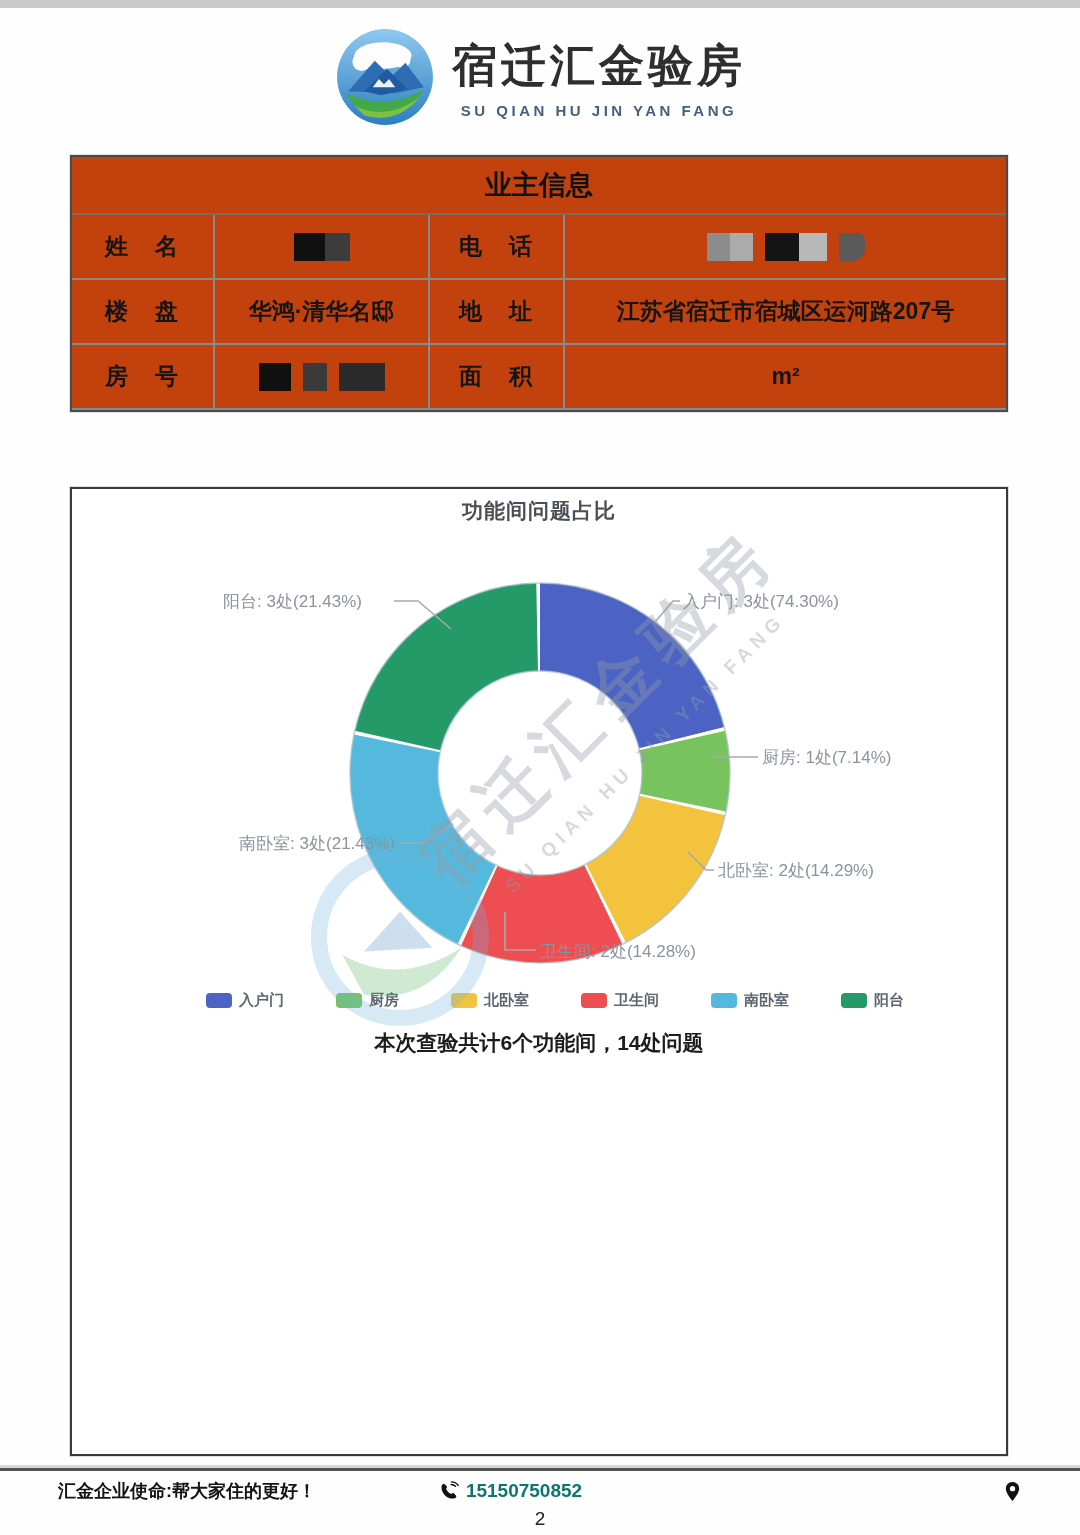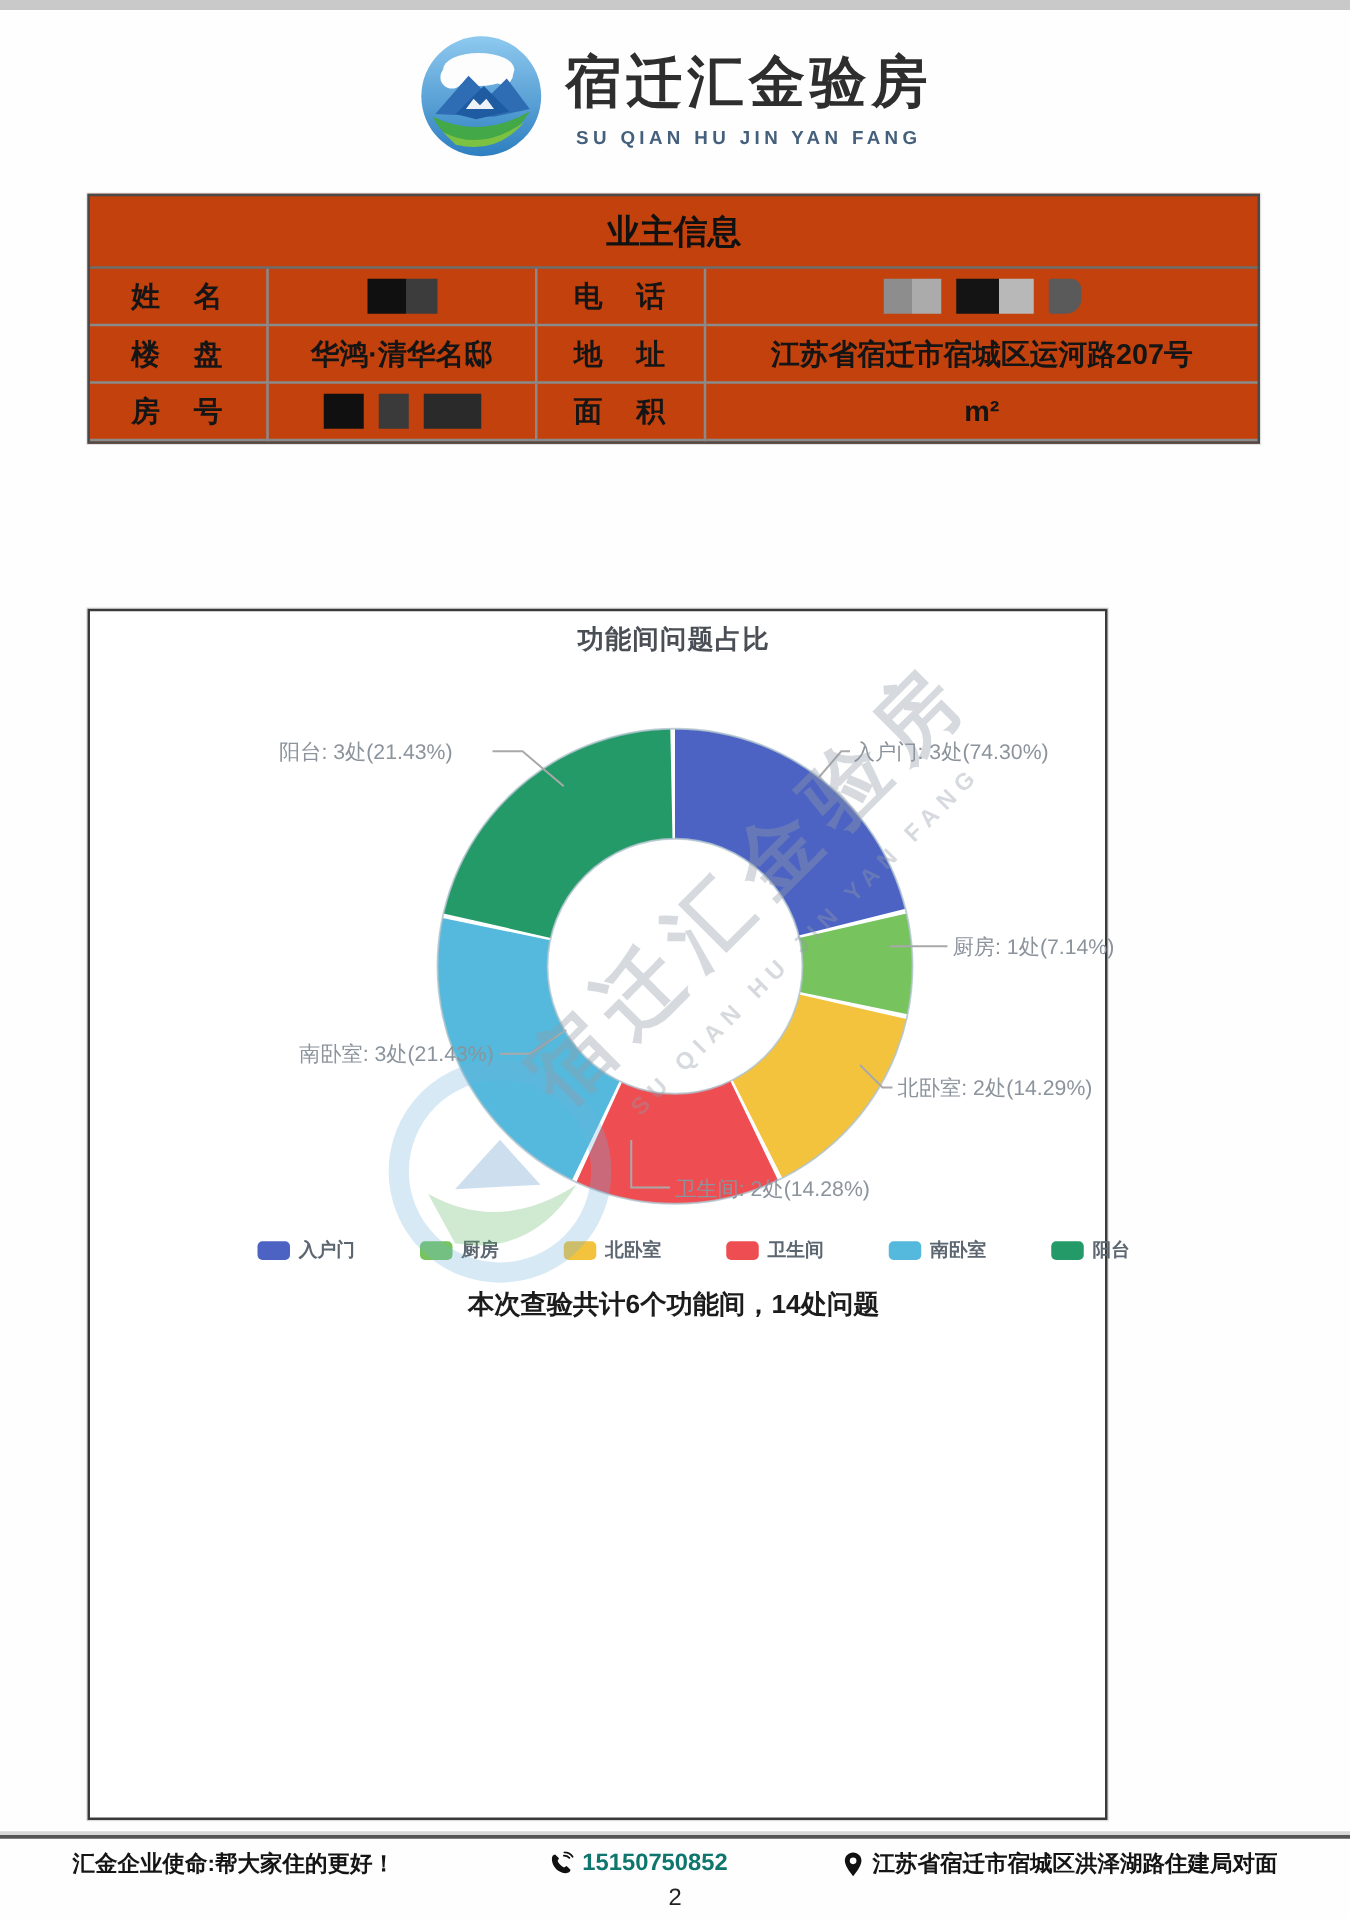--- a/index.html
+++ b/index.html
@@ -15,40 +15,40 @@
   .emblem { width:102px; height:102px; flex:0 0 auto; }
   .logo-text { display:flex; flex-direction:column; align-items:center; }
   .logo-title { font-size:45px; font-weight:700; color:#2e2e2e; letter-spacing:4px; }
   .logo-sub { margin-top:6px; font-size:15px; font-weight:700; color:#45607c; letter-spacing:3.5px; }
 
   
   .owner-box { position:absolute; left:70px; top:155px; width:938px; border:2px solid #4a4a4a; background:#c2410c; box-shadow:0 0 0 1px #e3e3e3; }
   .owner-title { height:58px; display:flex; align-items:center; justify-content:center;
     font-size:27px; font-weight:700; color:#111; border-bottom:2px solid #6e6e6e; }
   .owner-grid { display:grid; grid-template-columns:143px 215px 135px 1fr; }
-  .cell { height:46px; display:flex; align-items:center; justify-content:center;
+  .cell { height:65px; display:flex; align-items:center; justify-content:center;
     border-bottom:2px solid #8a8a8a; border-right:2px solid #8a8a8a; font-size:23px; color:#151515; }
   .cell.last { border-right:none; }
   .cell.lbl { font-weight:600; letter-spacing:2px; }
   .cell.val { font-weight:600; }
   .commission { padding:12px 20px 14px 20px; font-size:22.5px; line-height:38px; color:#141414; font-weight:600; }
 
   
   .redact-group { display:flex; gap:12px; align-items:center; }
   .rd { height:28px; }
   .rd.name { width:56px; background:linear-gradient(90deg,#101010 55%,#3c3c3c 55%); }
   .rd.ph1 { width:46px; background:linear-gradient(90deg,#8d8d8d 50%,#ababab 50%); }
   .rd.ph2 { width:62px; background:linear-gradient(90deg,#141414 55%,#b8b8b8 55%); }
   .rd.ph3 { width:26px; background:#5a5a5a; border-radius:2px 8px 12px 2px; }
   .rd.rm1 { width:32px; background:#101010; }
   .rd.rm2 { width:24px; background:#3a3a3a; }
   .rd.rm3 { width:46px; background:#2a2a2a; }
 
   
-  .chart-box { position:absolute; left:70px; top:487px; width:816px; height:969px;
+  .chart-box { position:absolute; left:70px; top:487px; width:938px; height:969px;
     border:2px solid #3a3a3a; background:#fff; box-shadow:0 0 0 1px #dedede; }
   .chart-area { position:relative; width:934px; height:965px; }
   .chart-title { position:absolute; left:0; top:8px; width:100%; text-align:center;
     font-size:21px; font-weight:700; color:#4a4f55; letter-spacing:1px; }
   #donut-svg { position:absolute; left:268px; top:84px; width:400px; height:400px; }
   #leader-svg { position:absolute; left:0; top:0; width:934px; height:965px; pointer-events:none; }
   .callout { position:absolute; font-size:17px; color:#8b939c; white-space:nowrap; }
   .co-right { text-align:right; }
 
   
@@ -220,17 +220,16 @@
         <path d="M15 4 q3 0 5 2" fill="none" stroke="#111" stroke-width="1.7" stroke-linecap="round"></path>
         <path d="M15.5 1 q5 0 7.5 4" fill="none" stroke="#111" stroke-width="1.7" stroke-linecap="round"></path>
       </svg>
       <span>15150750852</span>
     </div>
     <div class="f-right">
       <svg width="19" height="21" viewBox="0 0 20 22">
         <path d="M10 1 C6 1 3 4 3 8 c0 5 7 13 7 13 s7-8 7-13 c0-4-3-7-7-7 z" fill="#111"></path>
         <circle cx="10" cy="8" r="2.8" fill="#fff"></circle>
       </svg>
-      <span>江苏省宿迁市宿城区洪泽湖路住建局对面</span>
     </div>
   </div>
   <div class="page-num">2</div>
 </div>
 
 </body></html>

